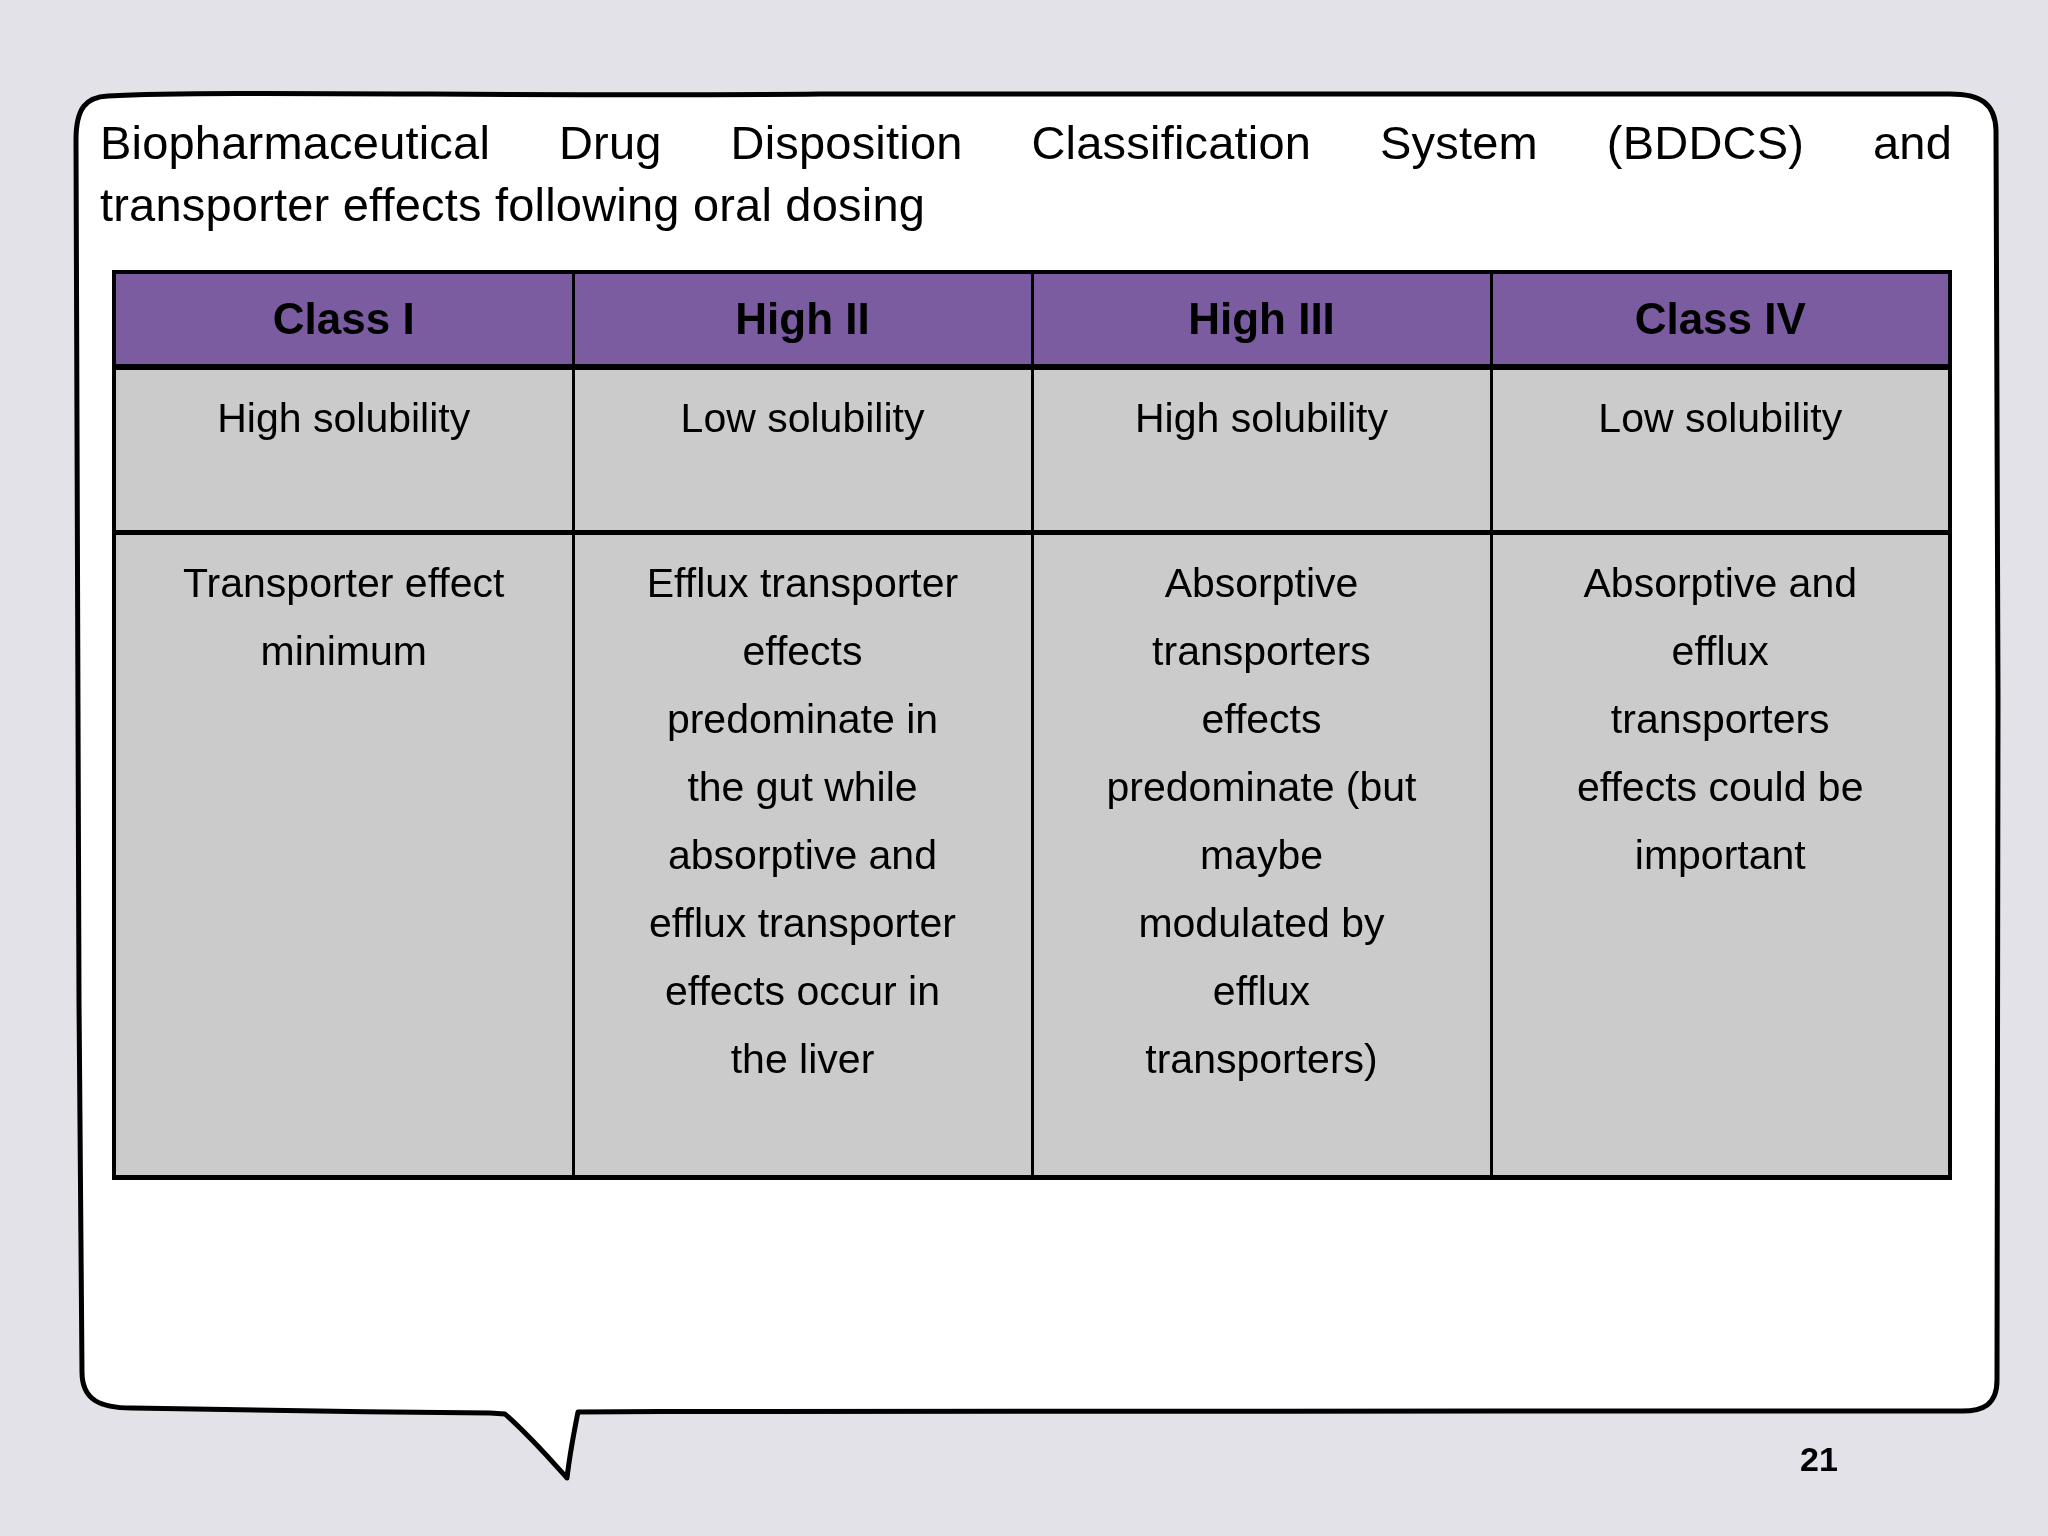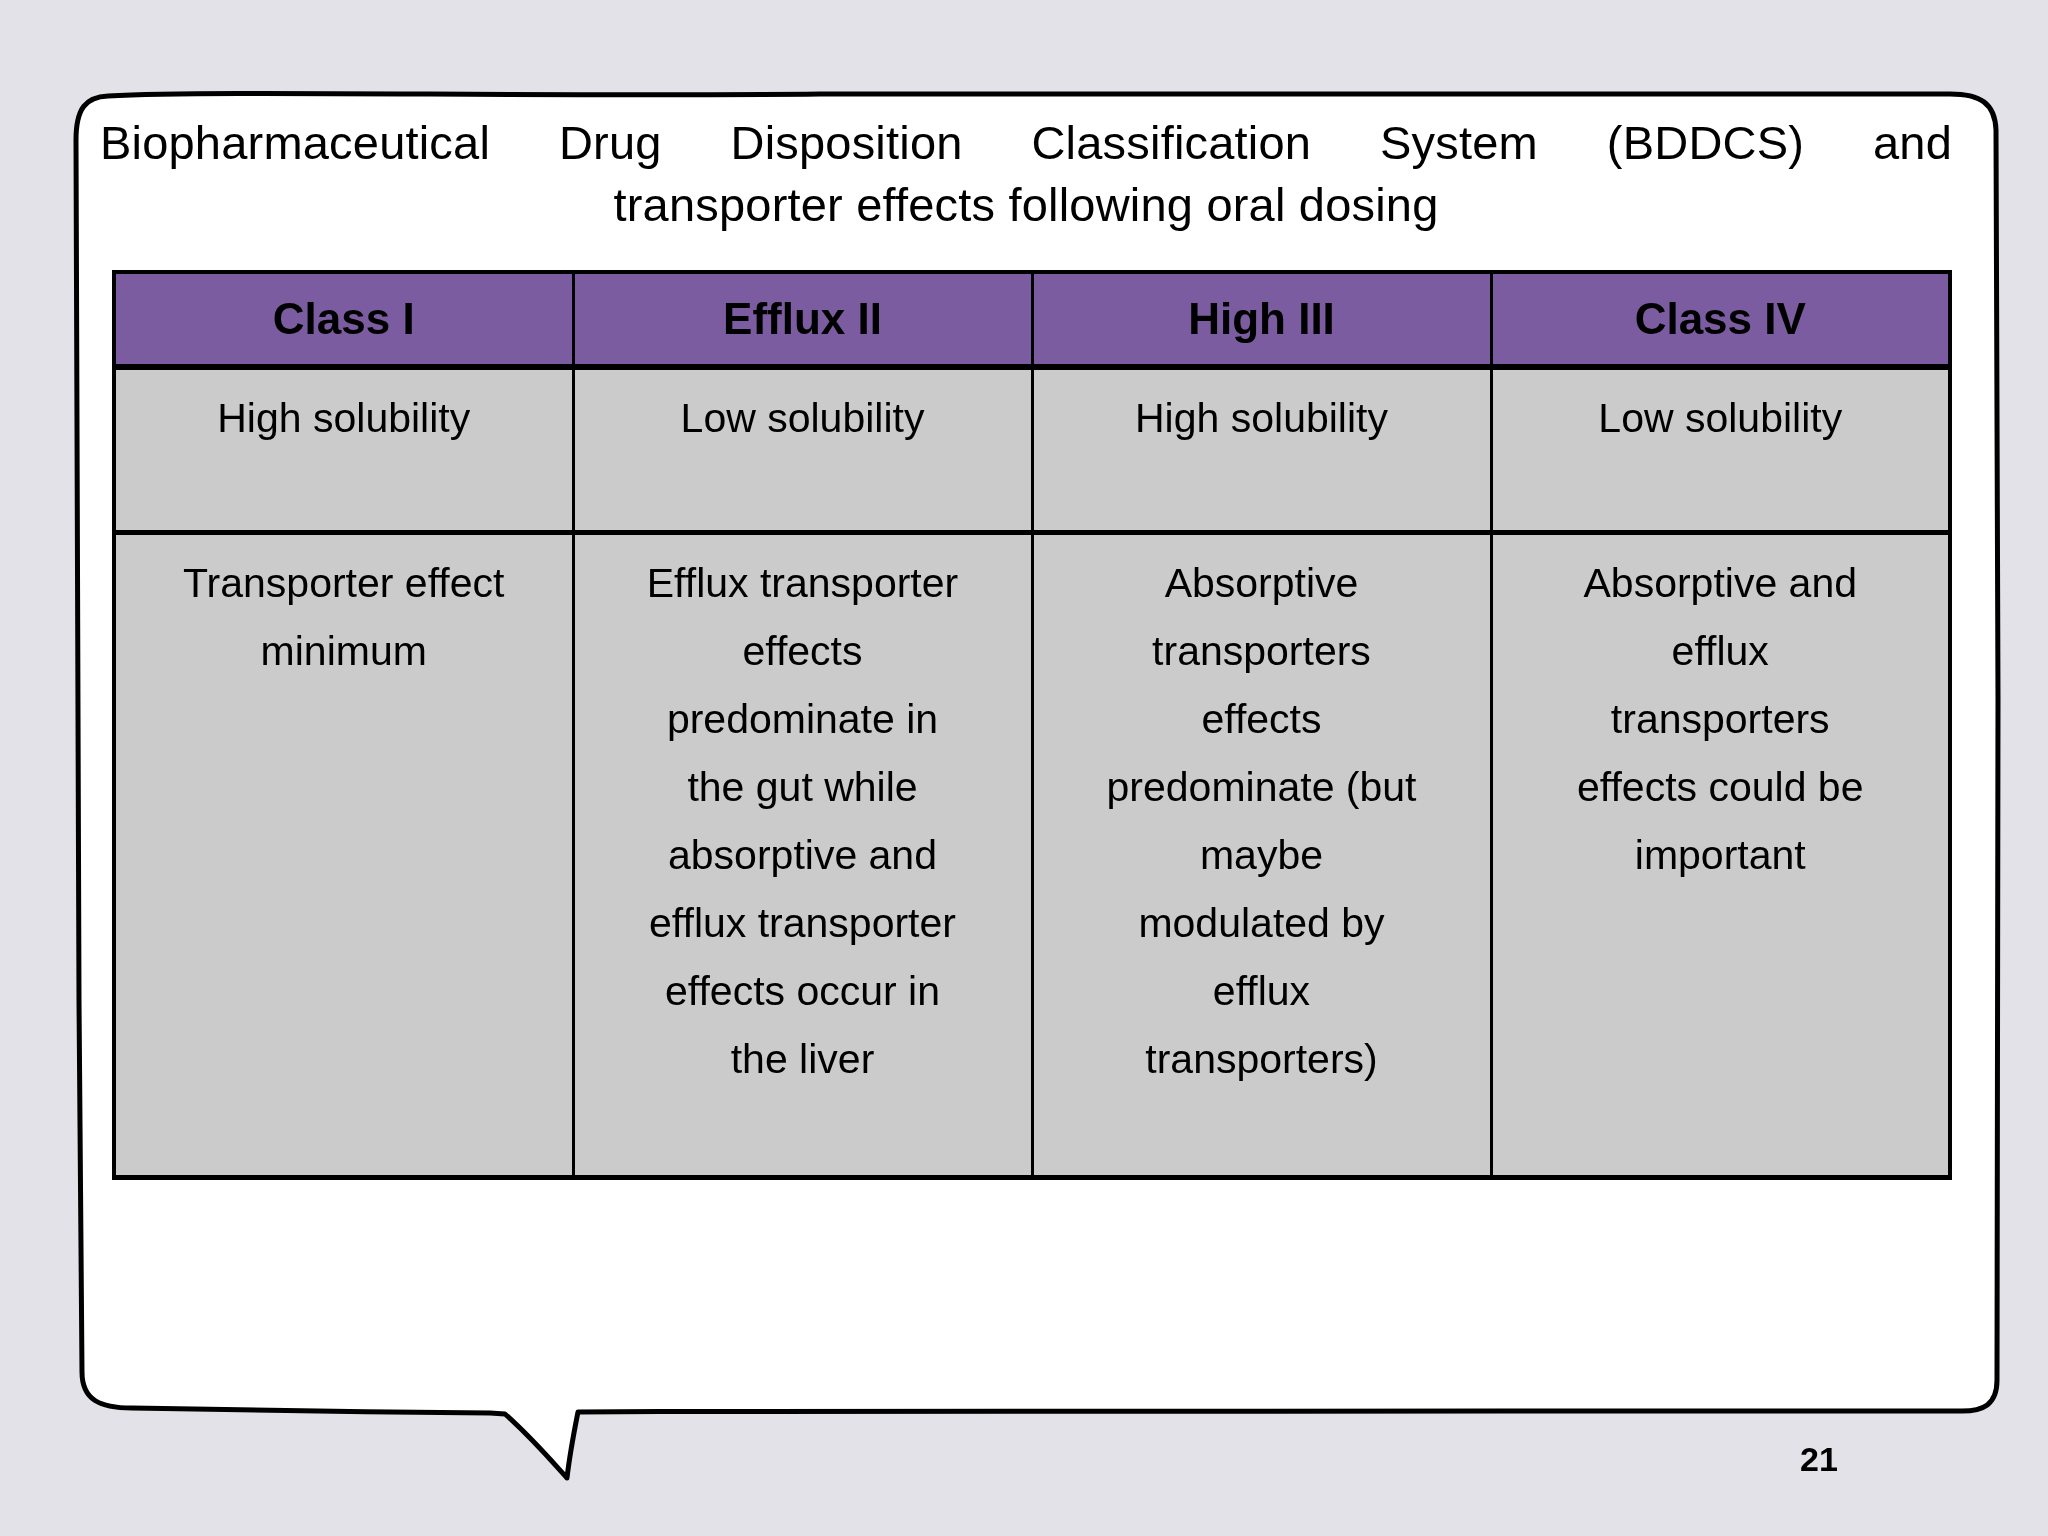--- a/index.html
+++ b/index.html
@@ -25,21 +25,21 @@
     fill:var(--bubble-bg);
     stroke:var(--line-color);
     stroke-width:5;
     stroke-linejoin:round;
     stroke-linecap:round;
   }
   .title-block{
     position:absolute;left:100px;top:112px;width:1852px;
     font-size:47px;line-height:62px;letter-spacing:0.2px;
   }
-  .title-line{white-space:normal;text-align:center;}
+  .title-line{white-space:normal;}
   .title-line.justify{text-align:justify;text-align-last:justify;}
   table.bddcs{
     position:absolute;left:112px;top:270px;width:1840px;
     border-collapse:collapse;table-layout:fixed;
     background:transparent;
     padding-left:28px;
   }
   table.bddcs th, table.bddcs td{
     border:3px solid var(--line-color);
     text-align:center;
@@ -103,21 +103,21 @@
   <table class="bddcs">
     <colgroup>
       <col style="width:25%">
         <col style="width:25%">
         <col style="width:25%">
         <col style="width:25%">
     </colgroup>
     <thead>
       <tr>
         <th>Class I</th>
-        <th>Efflux II</th>
+        <th>High II</th>
         <th>High III</th>
         <th>Class IV</th>
       </tr>
     </thead>
     <tbody>
       <tr class="row-solubility">
         <td>High solubility</td>
         <td>Low solubility</td>
         <td>High solubility</td>
         <td>Low solubility</td>

